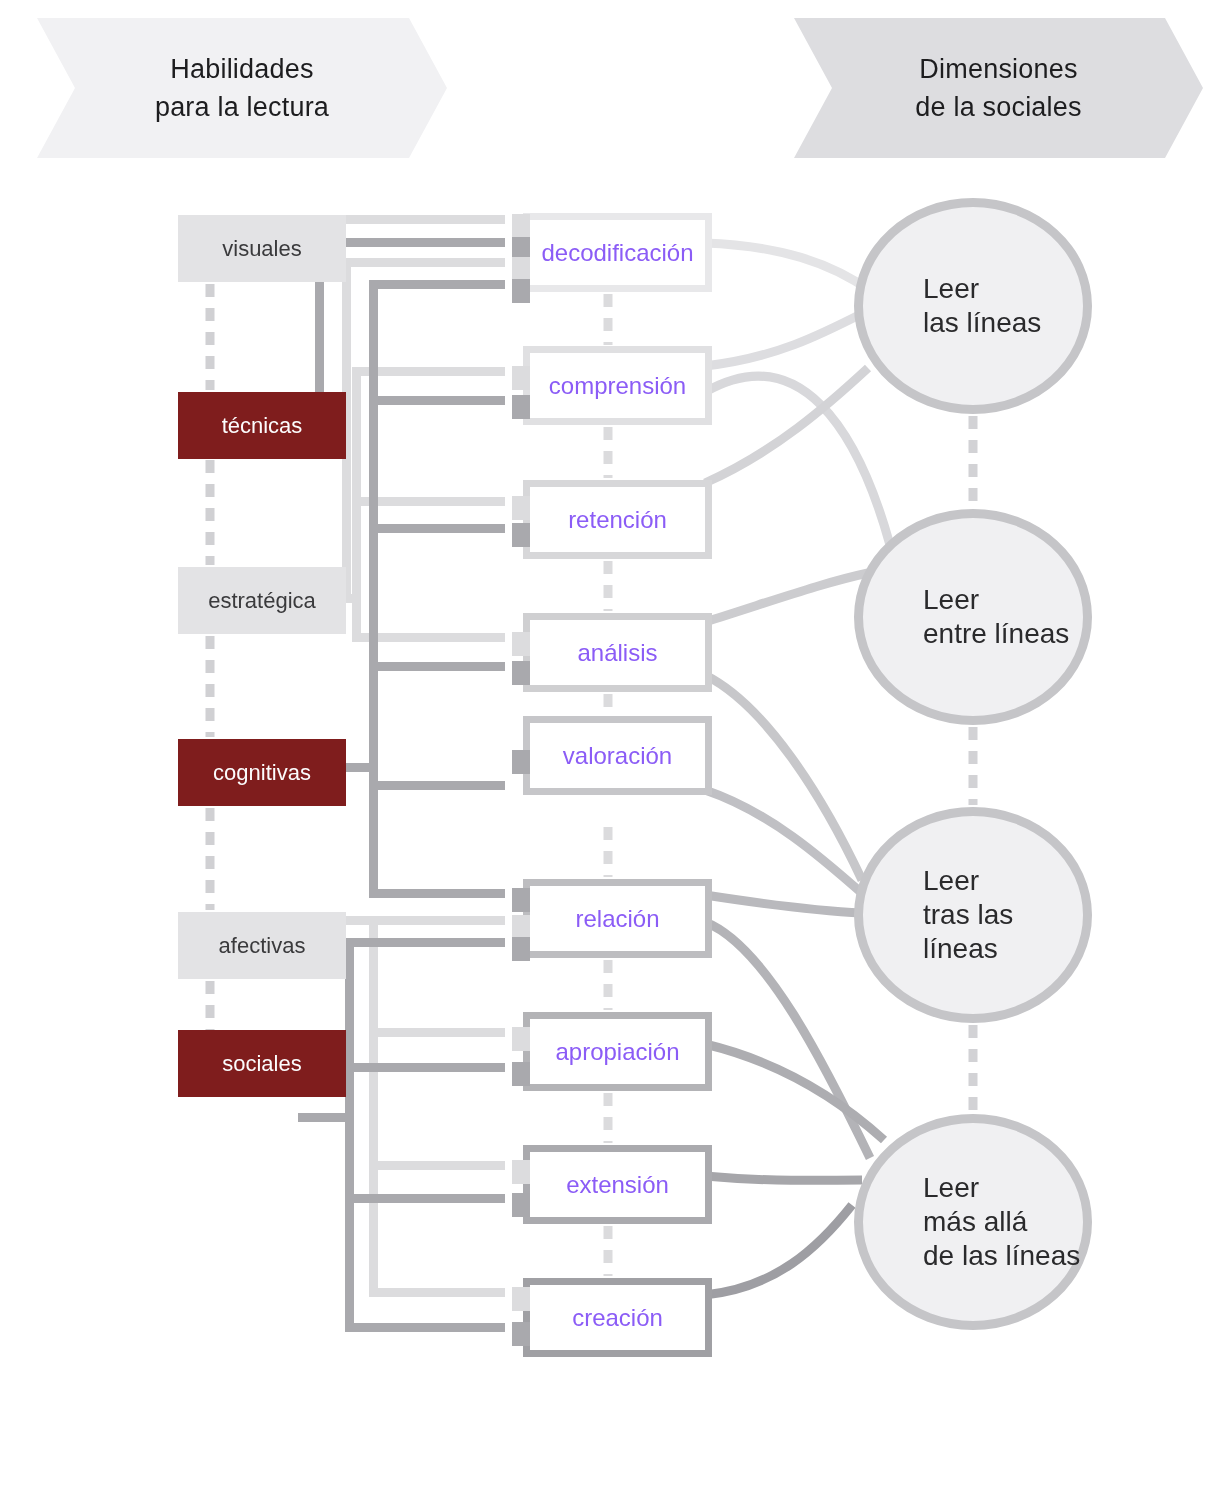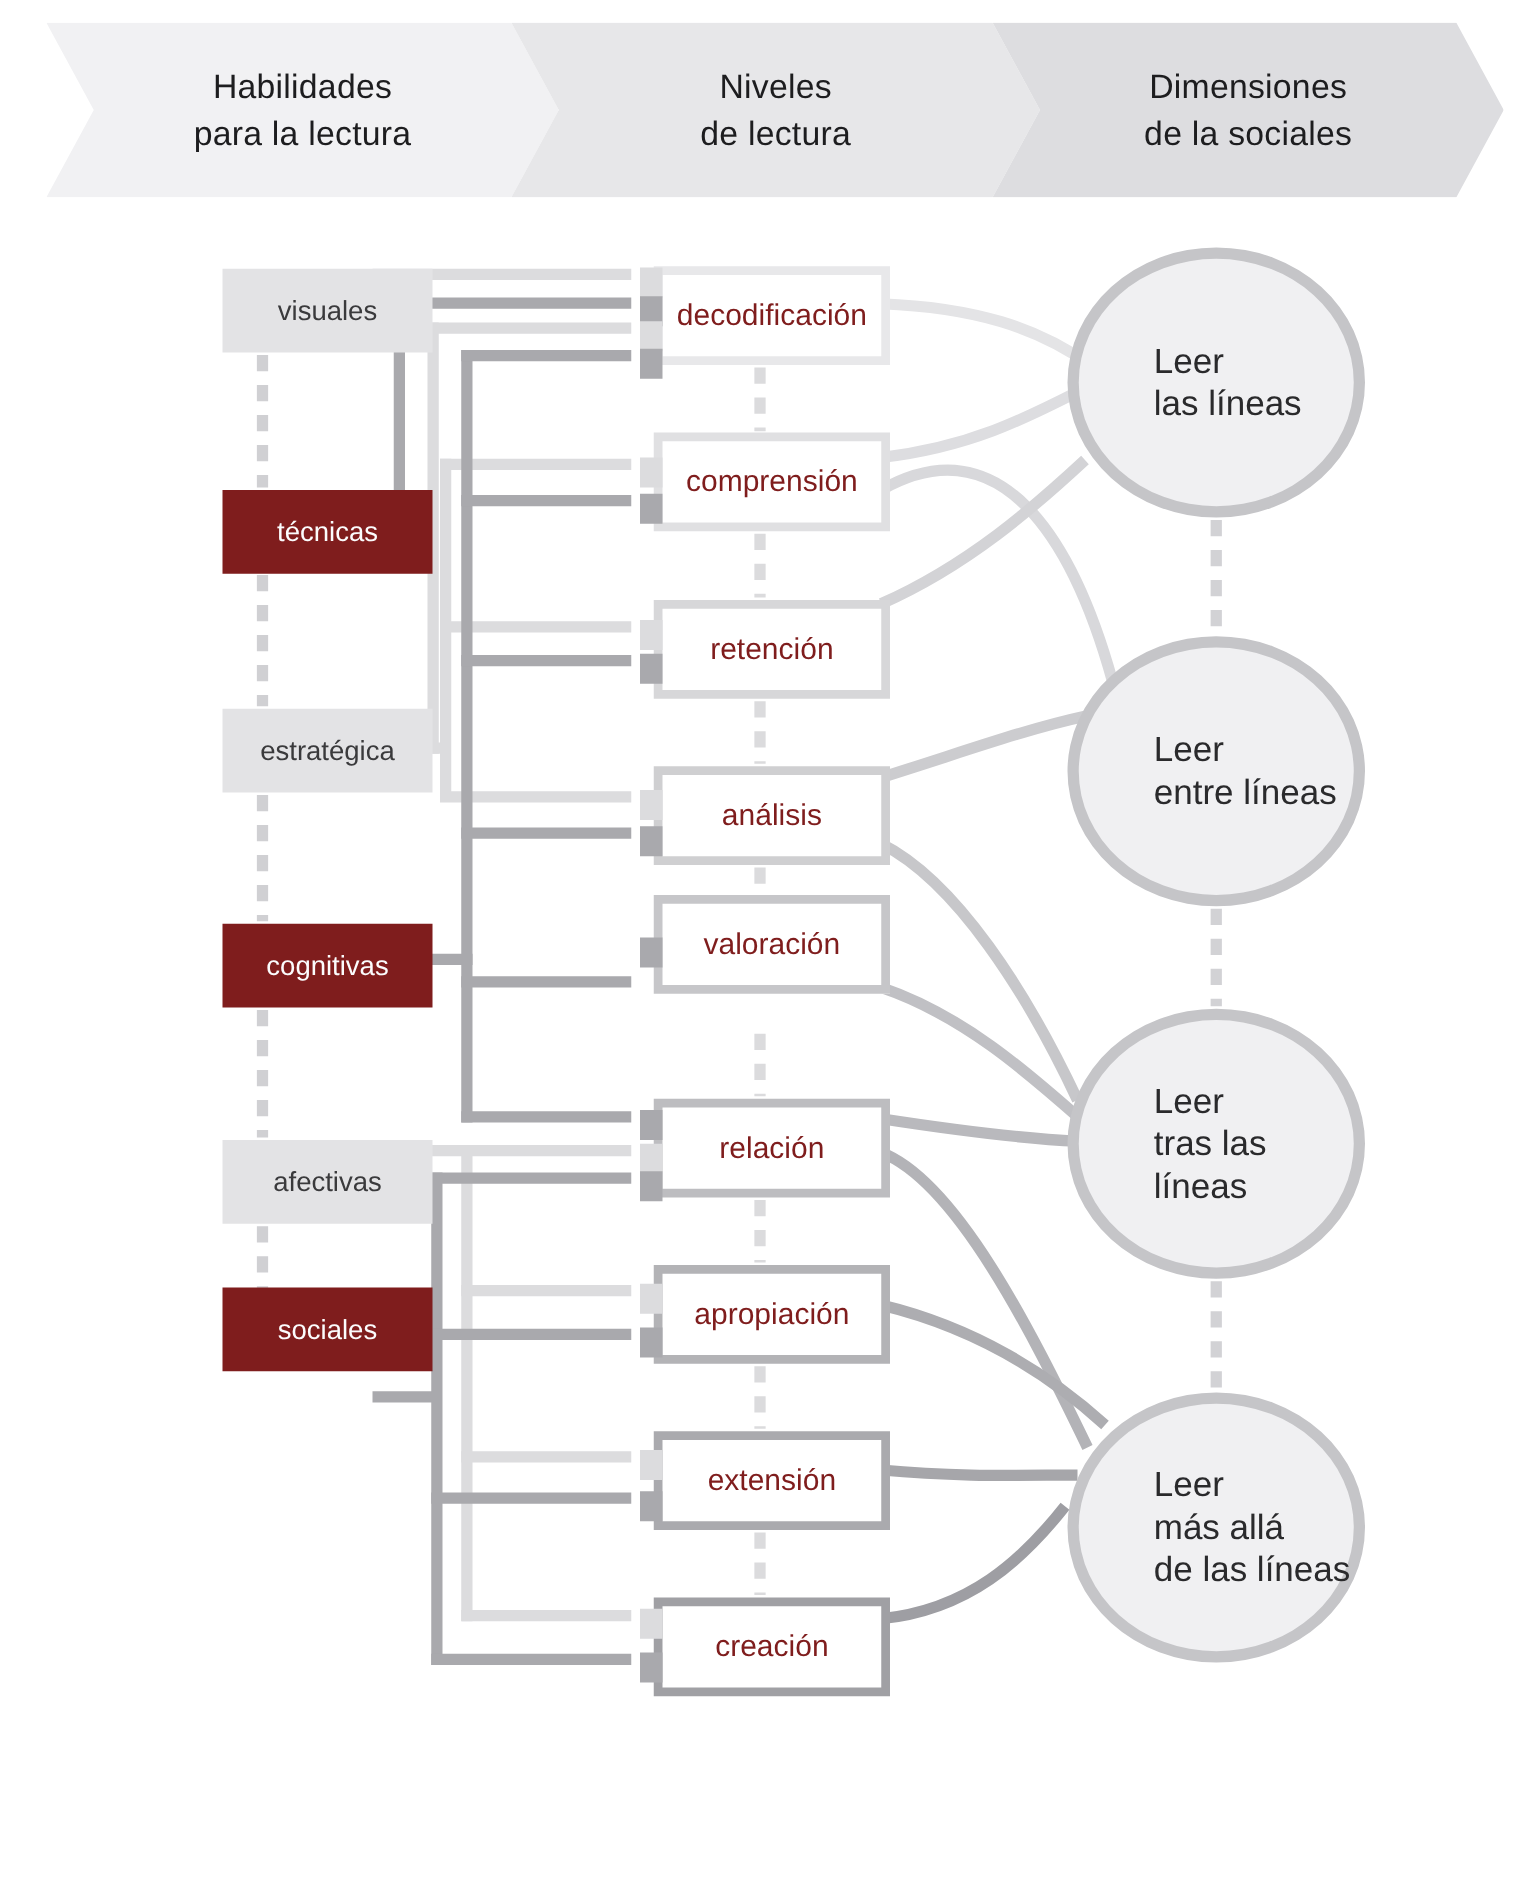--- a/index.html
+++ b/index.html
@@ -21,21 +21,21 @@
   .skill{position:absolute;left:130px;width:168px;height:67px;z-index:3;
     display:flex;align-items:center;justify-content:center;font-size:22px;margin-left:48px;}
   .skill.light{background:#e3e3e5;color:#3a3a3c;}
   .skill.dark{background:#7f1d1d;color:#fcfcfd;}
   #skill-0{top:215px;} #skill-1{top:392px;} #skill-2{top:567px;}
   #skill-3{top:739px;} #skill-4{top:912px;} #skill-5{top:1030px;}
 
   
   .level{position:absolute;left:523px;width:189px;height:79px;z-index:3;
     box-sizing:border-box;background:#ffffff;border:7px solid #ccc;
-    display:flex;align-items:center;justify-content:center;font-size:24px;color:#7f1d1d;}
+    display:flex;align-items:center;justify-content:center;font-size:24px;color:#8b5cf6;}
   .stub{position:absolute;left:-18px;width:18px;height:24px;z-index:2;}
 
   
   .dim{position:absolute;left:854px;width:238px;height:216px;z-index:3;
     box-sizing:border-box;background:#f0f0f2;border:9px solid #c5c5c8;border-radius:50%;
     display:flex;flex-direction:column;justify-content:center;padding-left:60px;}
   .dim .ln{font-size:28px;line-height:34px;color:#2a2a2c;}
   #dim-0{top:198px;} #dim-1{top:509px;} #dim-2{top:807px;} #dim-3{top:1114px;}
 </style>
 </head>
@@ -103,26 +103,20 @@
       <line x1="973" y1="727" x2="973" y2="805" stroke="#d2d2d5" stroke-width="9" stroke-dasharray="13 11"></line>
       <line x1="973" y1="1025" x2="973" y2="1112" stroke="#d2d2d5" stroke-width="9" stroke-dasharray="13 11"></line>
     </svg>
 
   <div class="chev" id="chev-1">
     <div class="txt">
       <div>Habilidades</div>
       <div>para la lectura</div>
     </div>
   </div>
-  <div class="chev" id="chev-2">
-    <div class="txt">
-      <div>Niveles</div>
-      <div>de lectura</div>
-    </div>
-  </div>
   <div class="chev" id="chev-3">
     <div class="txt">
       <div>Dimensiones</div>
       <div>de la sociales</div>
     </div>
   </div>
 
   <div class="skill light" id="skill-0">visuales</div>
   <div class="skill dark" id="skill-1">técnicas</div>
   <div class="skill light" id="skill-2">estratégica</div>

